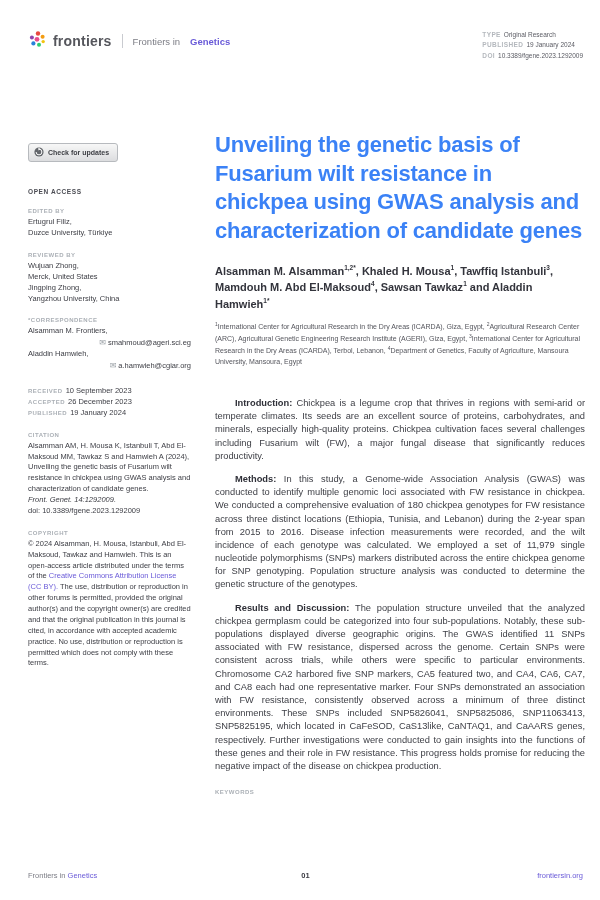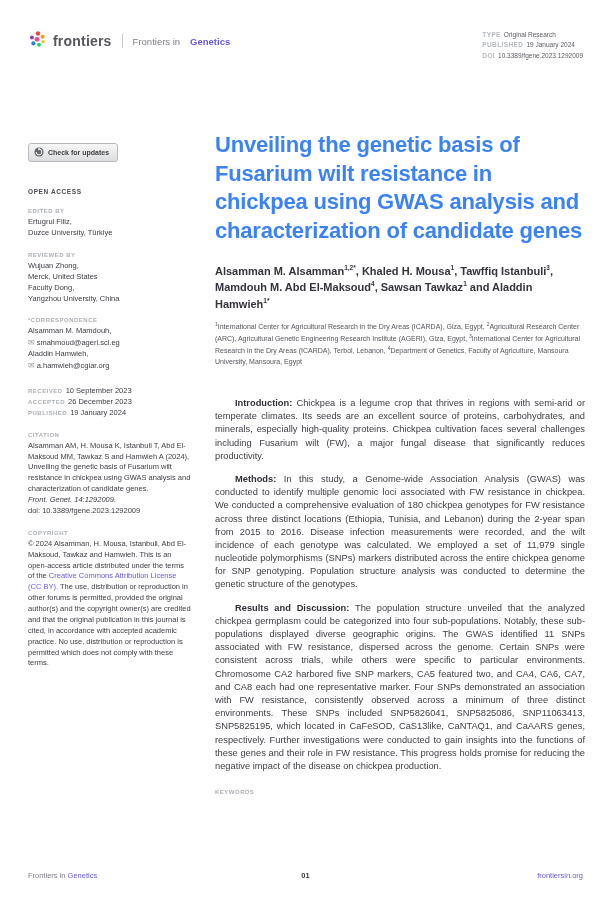--- a/index.html
+++ b/index.html
@@ -27,21 +27,21 @@
     font-size:7px;font-weight:bold;color:#3f4046;cursor:pointer;}
   .open-access{margin-top:26px;font-size:6.5px;font-weight:bold;letter-spacing:.6px;color:#4b4c53;}
   .sblock{margin-top:13px;}
   .slabel{font-size:6px;font-weight:bold;letter-spacing:.5px;color:#abb0b6;margin-bottom:3px;}
   .stext{font-size:7.5px;line-height:1.45;color:#3c3d44;}
   .srow{font-size:7.5px;line-height:1.5;}
   .srow .slabel-inline{font-size:6px;font-weight:bold;letter-spacing:.5px;color:#abb0b6;margin-right:3px;}
   .env{color:#9aa0a6;font-size:8px;margin-right:2px;}
   .ital{font-style:italic;}
   .cclink{color:#6a5bd8;cursor:pointer;}
-  .email-line{display:block;}
+  .email-line{display:block;text-align:right;}
   
   .title{font-size:22px;line-height:1.3;font-weight:600;color:#3b82f6;letter-spacing:-.2px;}
   .authors{margin-top:17px;font-size:11px;font-weight:600;color:#33343c;line-height:1.5;}
   .authors sup{font-size:6.5px;vertical-align:super;font-weight:600;}
   .affils{margin-top:9px;font-size:7px;line-height:1.5;color:#54555c;}
   .affils sup{font-size:5px;vertical-align:super;}
   .abstract{margin-top:30px;}
   .abstract p{margin:0 0 10px 0;font-size:9.3px;line-height:1.42;color:#3f4047;text-align:justify;}
   .abstract .alabel{font-weight:bold;color:#2f3038;padding-left:20px;}
   .keywords{margin-top:16px;}
@@ -110,29 +110,29 @@
         <span>Ertugrul Filiz,</span><br>
         <span>Duzce University, Türkiye</span>
       </div>
     </div>
 
     <div class="sblock">
       <div class="slabel">REVIEWED BY</div>
       <div class="stext">
         <span>Wujuan Zhong,</span><br>
         <span>Merck, United States</span><br>
-        <span>Faculty Dong,</span><br>
+        <span>Jingping Zhong,</span><br>
         <span>Yangzhou University, China</span>
       </div>
     </div>
 
     <div class="sblock">
       <div class="slabel">*CORRESPONDENCE</div>
       <div class="stext">
-        <span>Alsamman M. Mamdouh,</span>
+        <span>Alsamman M. Frontiers,</span>
         <span class="email-line"><span class="env">✉</span><span>smahmoud@ageri.sci.eg</span></span>
         <span>Aladdin Hamwieh,</span>
         <span class="email-line"><span class="env">✉</span><span>a.hamwieh@cgiar.org</span></span>
       </div>
     </div>
 
     <div class="sblock">
       <div class="srow">
         <span class="slabel-inline">RECEIVED</span><span>10 September 2023</span>
       </div>

